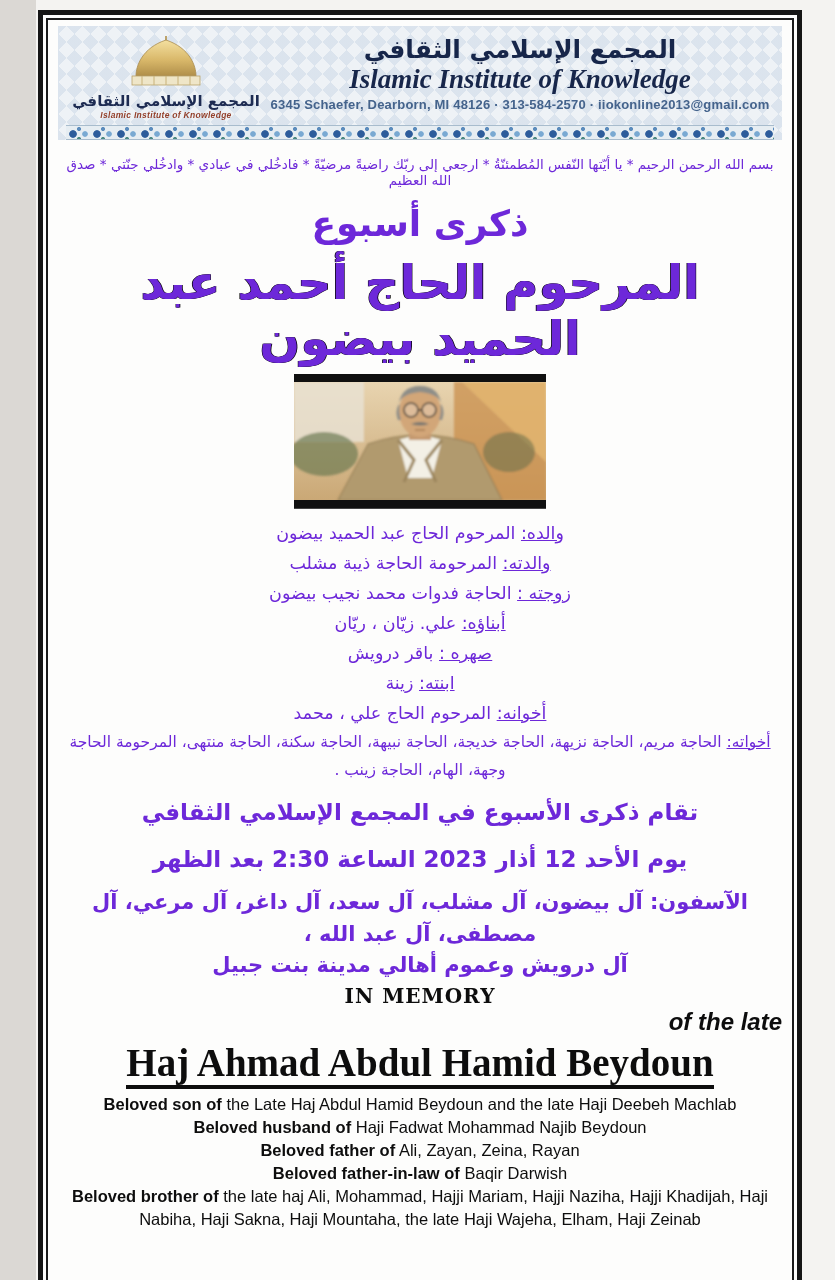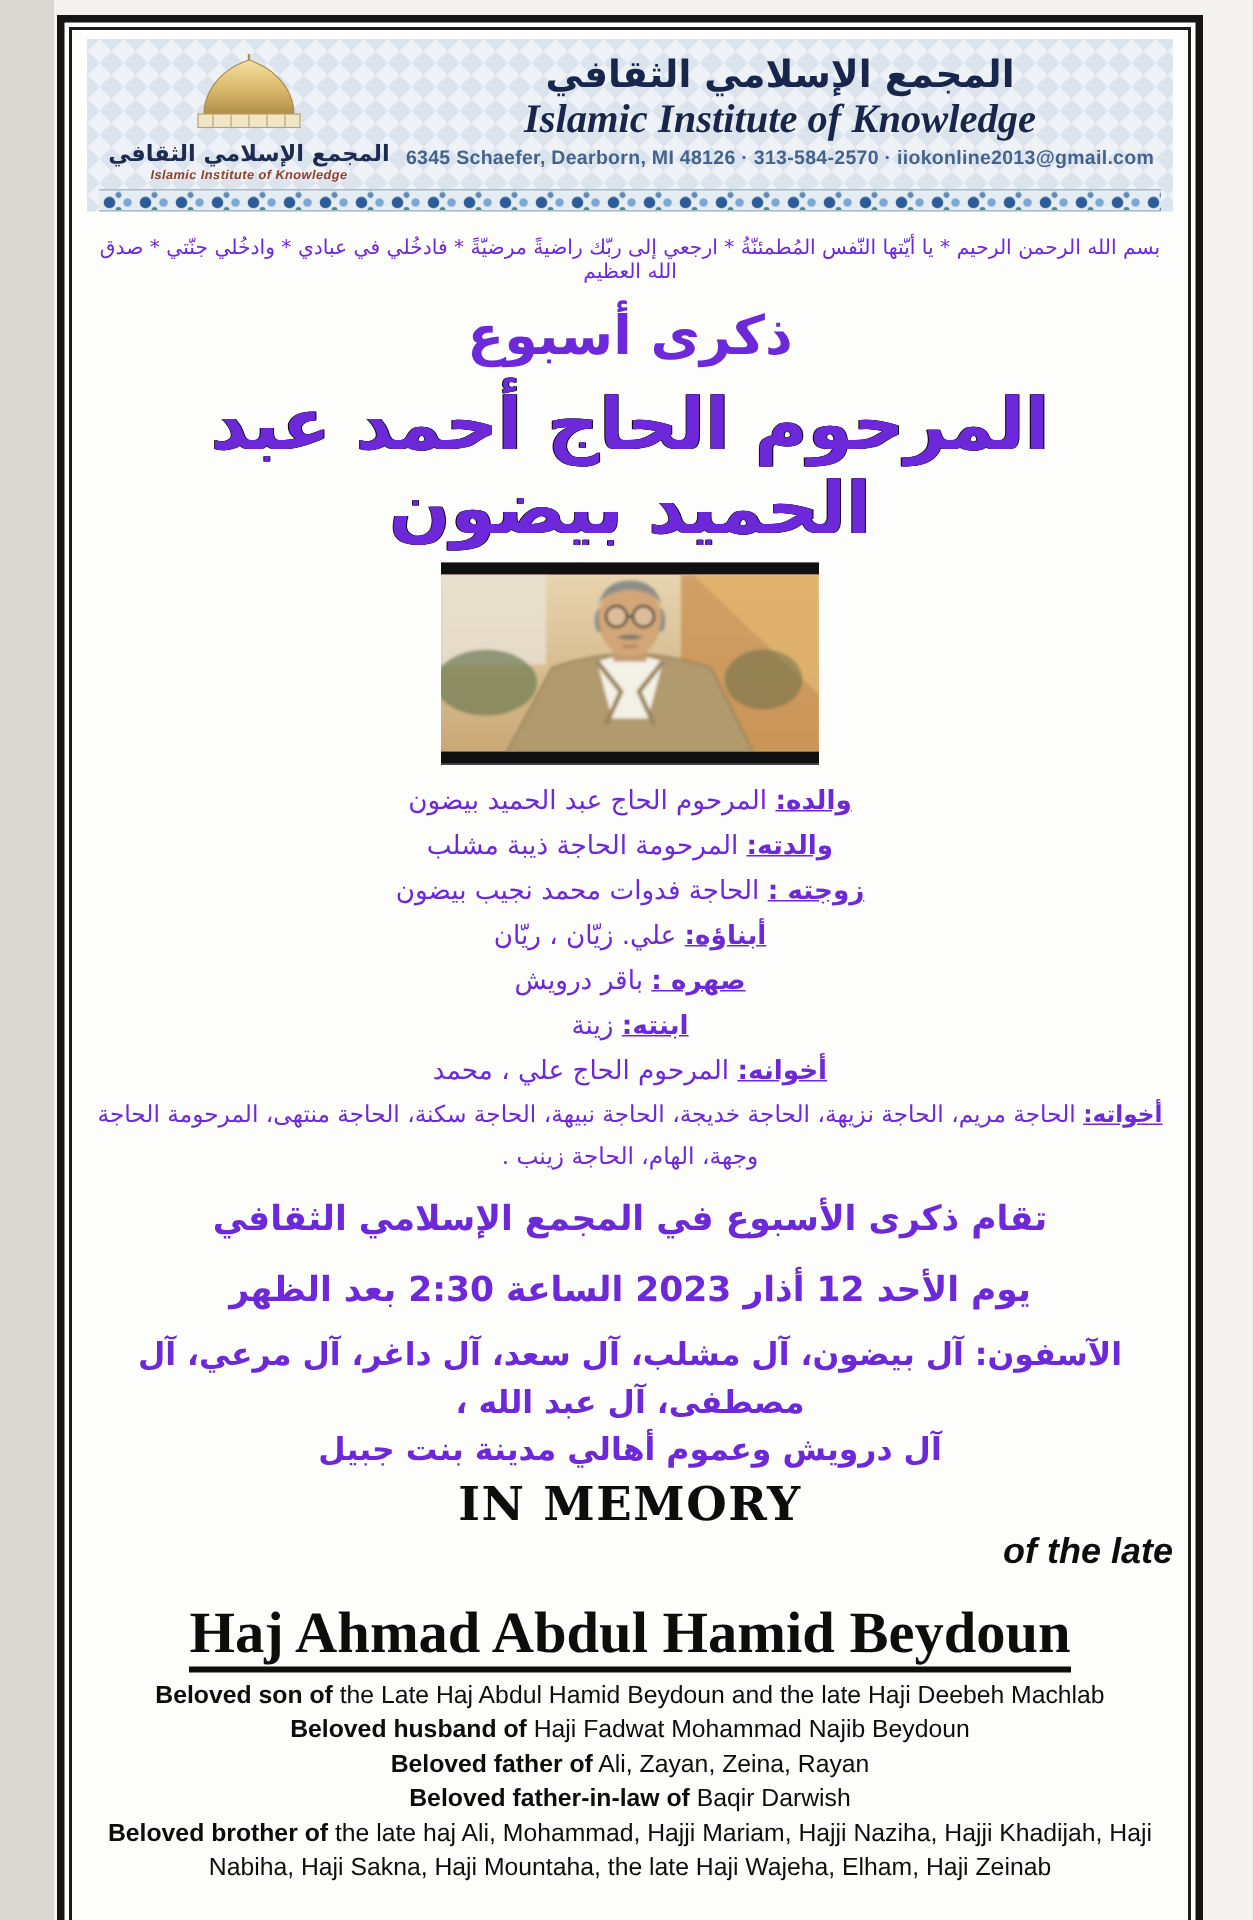--- a/index.html
+++ b/index.html
@@ -56,34 +56,34 @@
   .deceased-ar { font-size:48px; font-weight:700; margin-top:10px; letter-spacing:-.5px; text-shadow:0.6px 0 #000, -0.6px 0 #000; }
 
   .photo-wrap { text-align:center; margin-top:8px; }
   .photo-frame {
     display:inline-block; border-top:8px solid #101010; border-bottom:8px solid #101010;
     background:#b89; line-height:0; box-shadow:0 1px 0 #444;
   }
 
   .family-block { margin-top:10px; }
   .family-line { font-size:17.5px; line-height:30px; }
-  .family-line .lbl { font-weight:bold; text-decoration:underline; }
+  .family-line .lbl { font-weight:normal; text-decoration:underline; }
   .family-line.sisters { font-size:15.5px; line-height:28px; }
 
   .event-line { font-size:23px; font-weight:bold; line-height:38px; }
   .event-line.first { margin-top:8px; }
   .event-line.spaced { margin-top:9px; }
   .mourners { font-size:21px; font-weight:bold; line-height:32px; margin-top:8px; }
   .mourners2 { font-size:21px; font-weight:bold; line-height:30px; }
 
   
   .en { text-align:center; color:#0d0d0d; }
-  .in-memory { font-family:"DejaVu Serif","Liberation Serif",serif; font-weight:900; font-size:31px; letter-spacing:1px; margin-top:4px; }
+  .in-memory { font-family:"DejaVu Serif","Liberation Serif",serif; font-weight:900; font-size:20px; letter-spacing:1px; margin-top:4px; }
   .of-the-late { font-weight:bold; font-style:italic; font-size:24px; margin-top:0px;text-align:right; }
-  .deceased-en { font-family:"Liberation Serif", serif; font-weight:bold; font-size:39px; margin-top:17px; }
+  .deceased-en { font-family:"Liberation Serif", serif; font-weight:bold; font-size:39px; margin-top:4px; }
   .deceased-en span { border-bottom:4px solid #0d0d0d; padding-bottom:1px; }
   .relation-line { font-size:16.5px; line-height:23px; }
   .relation-line .lbl { font-weight:bold; }
   .relations-block { margin-top:8px; }
 </style>
 </head>
 <body>
 
 <div class="page">
   <div class="frame">

